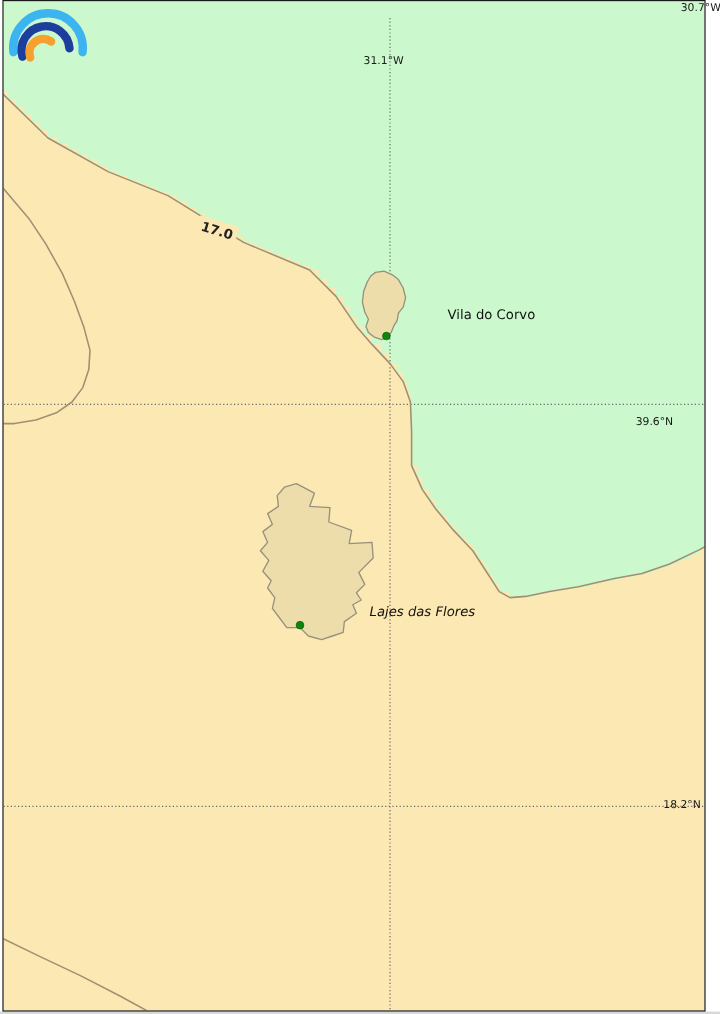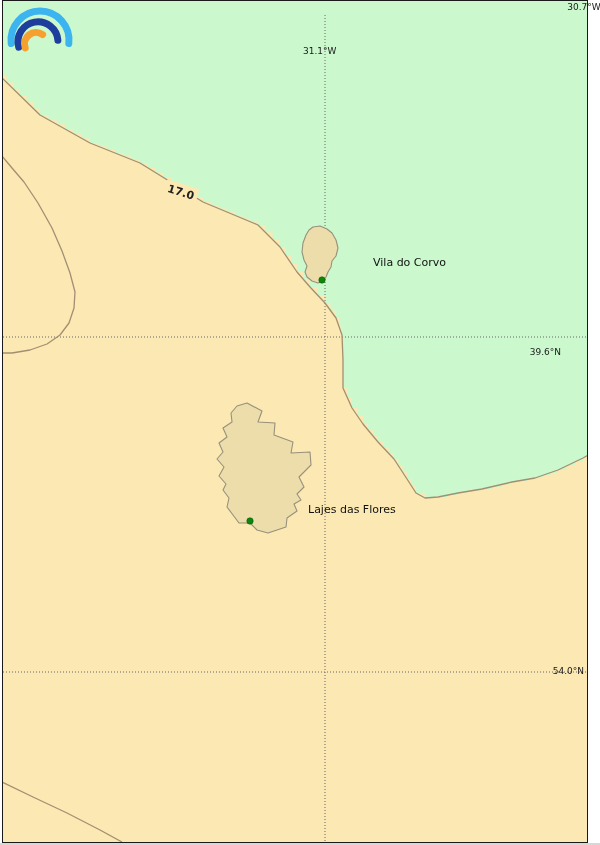--- a/index.html
+++ b/index.html
@@ -63,17 +63,17 @@
 
   <svg class="logo" viewBox="0 0 82 58">
     <path d="M11.2,43.5 A29,29 0 1 1 68.8,43.5" fill="none" stroke-width="7" stroke-linecap="round" stroke="#3cb4f0"></path>
     <path d="M18.7,47.2 A20,20 0 1 1 57.9,40.3" fill="none" stroke-width="7" stroke-linecap="round" stroke="#1e3e9e"></path>
     <path d="M25.2,47.9 A11.5,11.5 0 0 1 42.6,34.6" fill="none" stroke-width="7" stroke-linecap="round" stroke="#f6a12f"></path>
   </svg>
 
   <div class="overlay-label coord-label" style="left:303px;top:3px;width:44px;text-align:left;margin-top:44px;">31.1°W</div>
   <div class="overlay-label coord-label" style="left:564px;top:3px;width:40px;text-align:center;">30.7°W</div>
   <div class="overlay-label coord-label lat" style="left:501px;top:332px;width:60px;margin-top:16px;">39.6°N</div>
-  <div class="overlay-label coord-label lat" style="left:524px;top:667px;width:60px;">54.0°N</div>
+  <div class="overlay-label coord-label lat" style="left:524px;top:667px;width:60px;">18.2°N</div>
 
   <div class="overlay-label place-label" style="left:333px;top:257px;">Vila do Corvo</div>
-  <div class="overlay-label place-label" style="left:268px;top:504px;">Lajes das Flores</div>
+  <div class="overlay-label place-label" style="left:268px;top:504px;font-style:italic;">Lajes das Flores</div>
 </div>
 
 </body></html>

